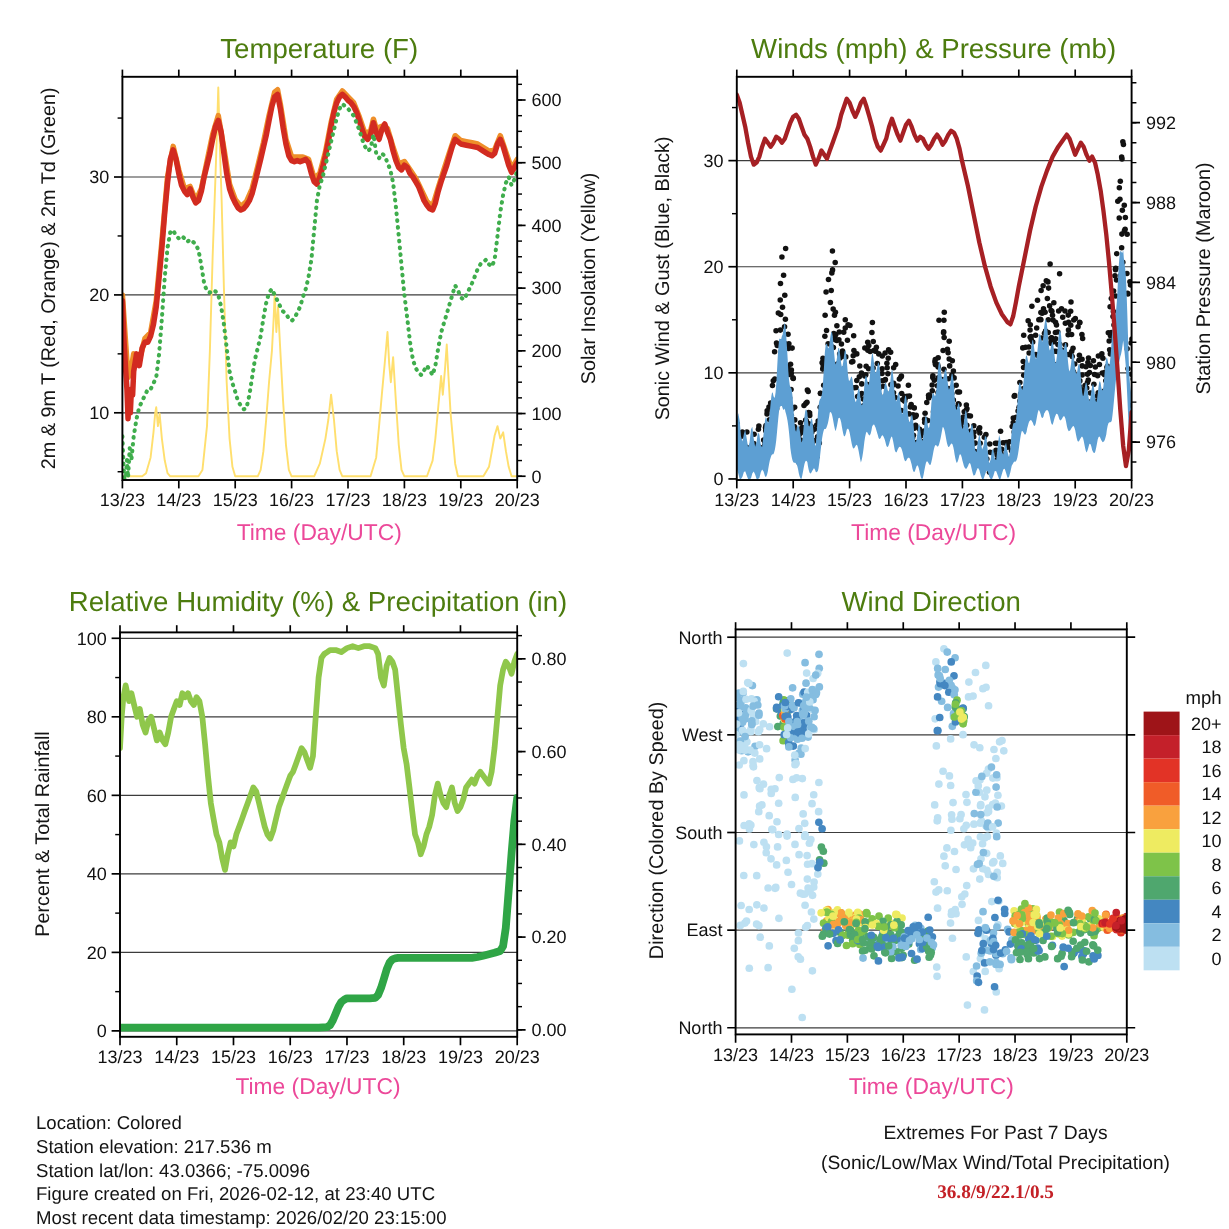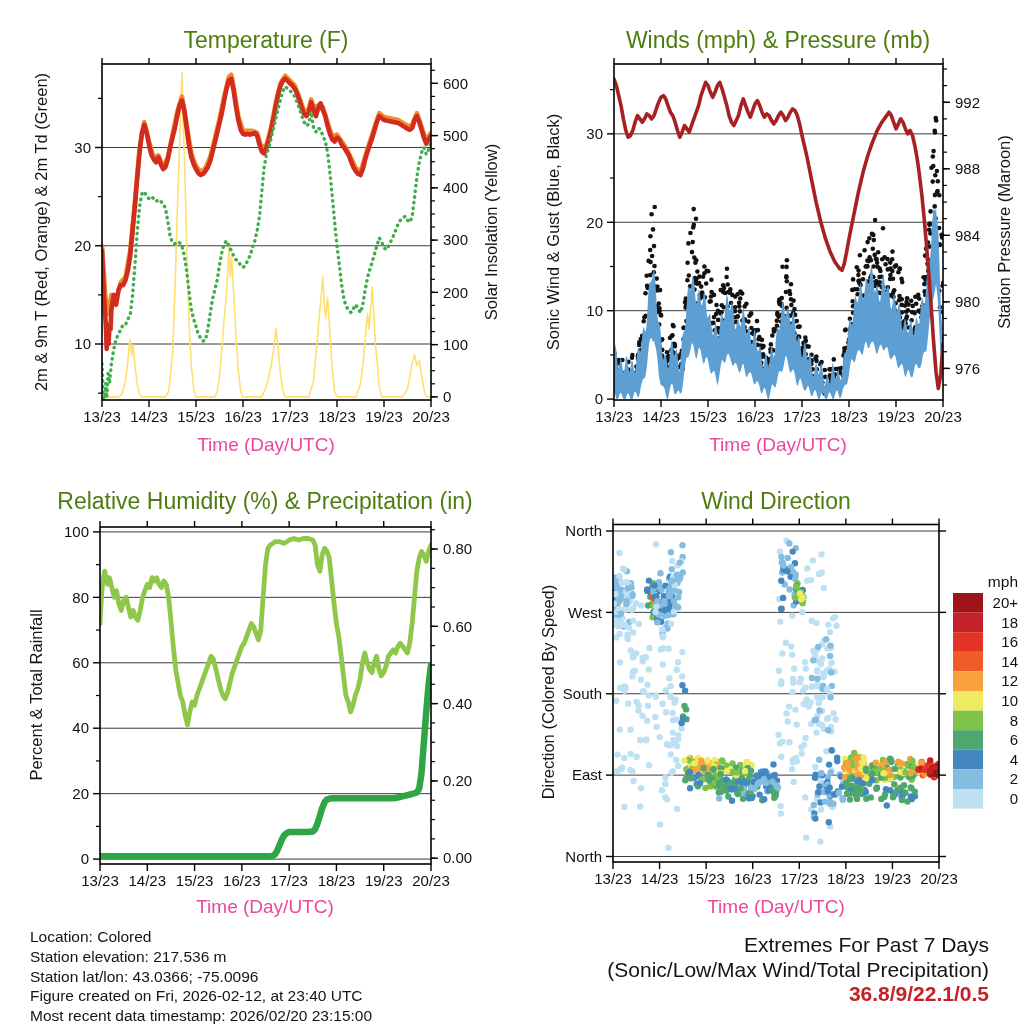--- a/index.html
+++ b/index.html
@@ -3,21 +3,21 @@
 <meta charset="utf-8">
 <style>
   html,body{margin:0;padding:0;background:#fff;}
   #stage{position:relative;width:1024px;height:1024px;background:#ffffff;overflow:hidden;
          font-family:"Liberation Sans", sans-serif;color:#111;}
   svg text{font-family:"Liberation Sans", sans-serif;fill:#111;}
   .chart-title{position:absolute;transform:translateX(-50%);font-size:23px;white-space:nowrap;color:#4d7c0f;}
   .time-label{position:absolute;transform:translateX(-50%);font-size:19px;white-space:nowrap;color:#ec4899;}
   .rot-label{position:absolute;transform:translate(-50%,-50%) rotate(-90deg);font-size:16.5px;white-space:nowrap;color:#151515;}
   .footer-left{position:absolute;left:30px;top:927px;font-size:15.5px;line-height:19.8px;color:#141414;}
-  .footer-right{position:absolute;right:35px;top:933px;font-size:21px;line-height:24.5px;text-align:right;color:#141414;}
+  .footer-right{position:absolute;right:49px;top:933px;font-size:16px;line-height:24.5px;text-align:center;color:#141414;}
   .extremes-values{font-weight:bold;}
 </style>
 </head>
 <body>
 
 <div id="stage">
   <svg id="charts" width="1024" height="1024" viewBox="0 0 1024 1024">
       <defs>
         <clipPath id="clip-temperature">
           <rect x="102" y="64" width="329" height="336"></rect>
@@ -2263,15 +2263,15 @@
     <div>Station elevation: 217.536 m</div>
     <div>Station lat/lon: 43.0366; -75.0096</div>
     <div>Figure created on Fri, 2026-02-12, at 23:40 UTC</div>
     <div>Most recent data timestamp: 2026/02/20 23:15:00</div>
   </div>
 
   
   <div class="footer-right">
     <div>Extremes For Past 7 Days</div>
     <div>(Sonic/Low/Max Wind/Total Precipitation)</div>
-    <div class="extremes-values" style="color: rgb(196, 33, 39);">36.8/9/22.1/0.5</div>
+    <div class="extremes-values" style="color: rgb(196, 33, 39); font-family: Liberation Serif, serif;">36.8/9/22.1/0.5</div>
   </div>
 </div>
 
 </body></html>

